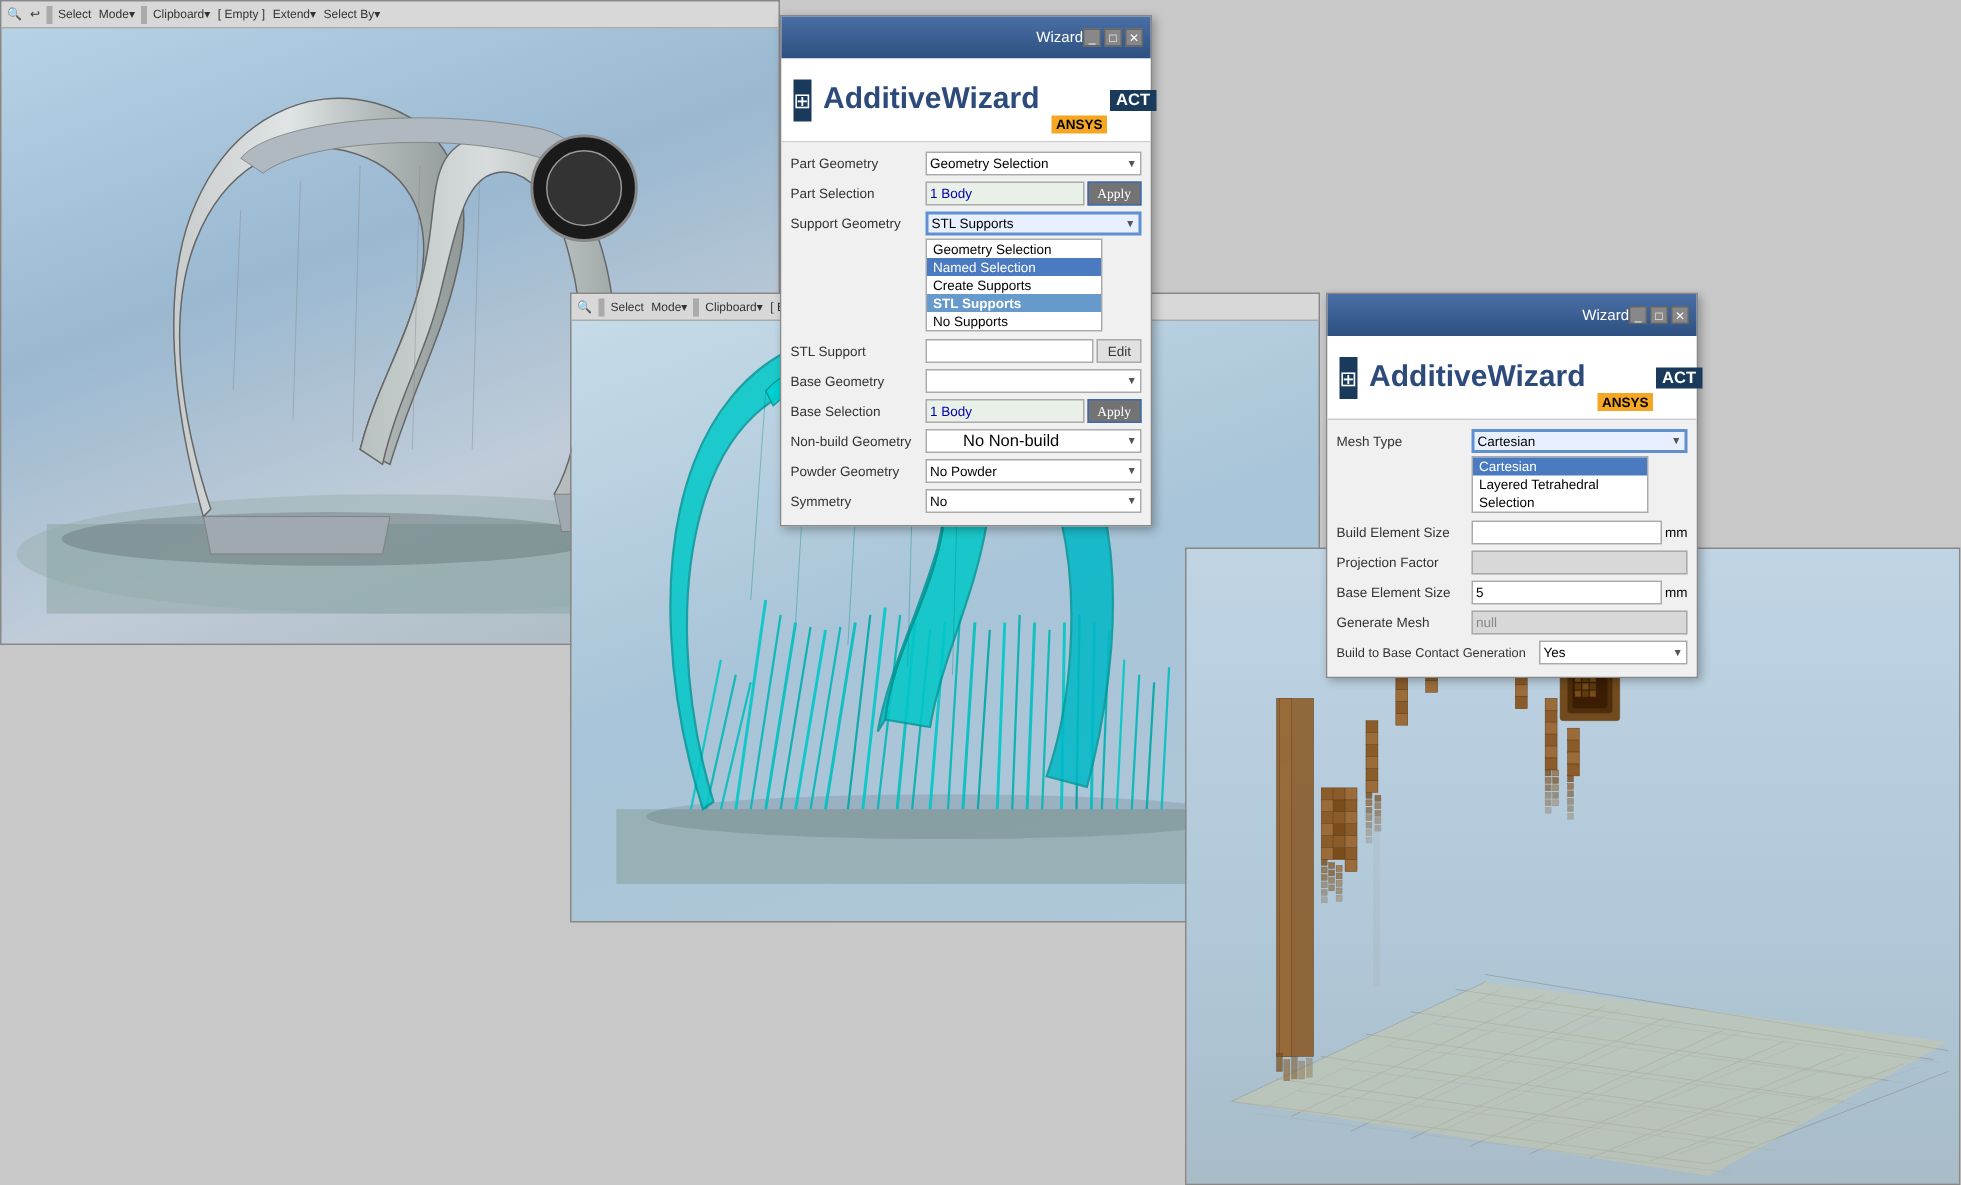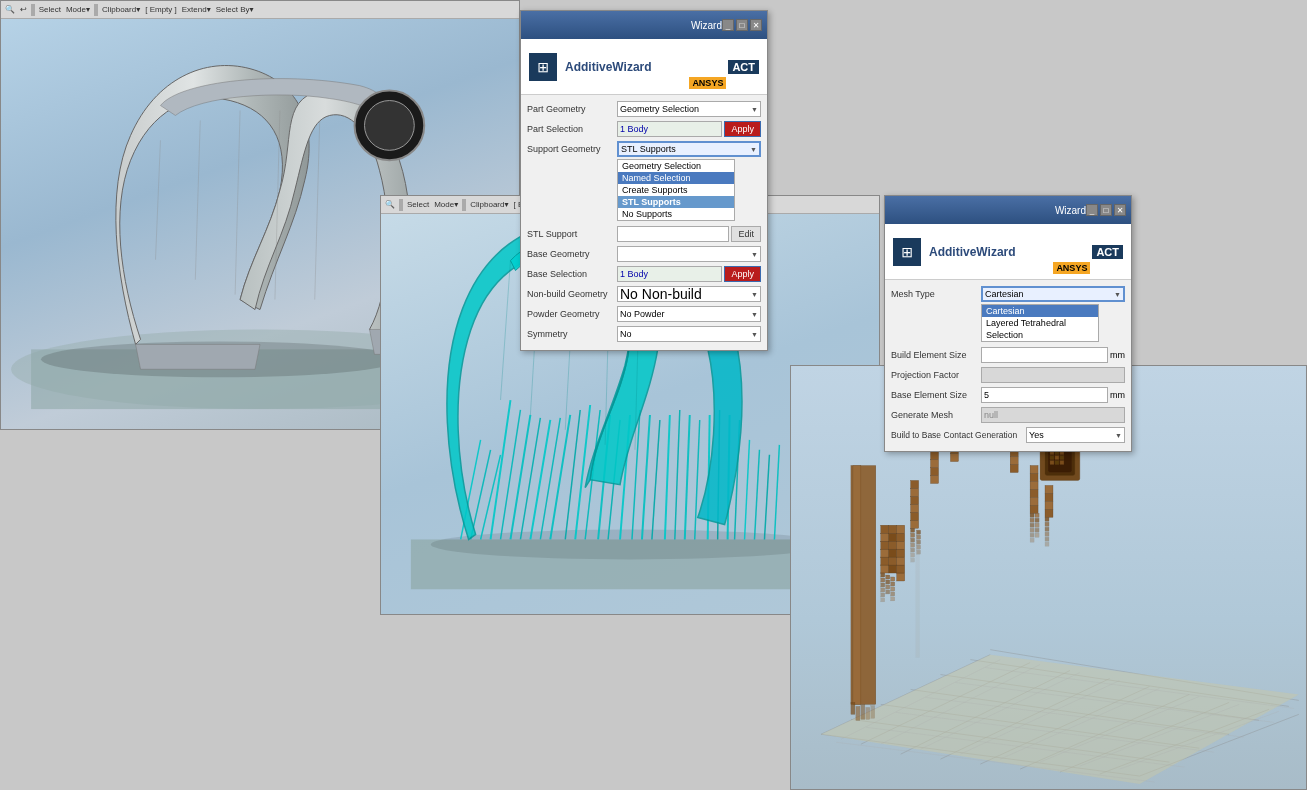--- a/index.html
+++ b/index.html
@@ -94,21 +94,21 @@
       border-bottom: 1px solid #ccc;
     }
     .wizard-icon {
       width: 28px; height: 28px;
       background: #1a3a5c;
       display: flex; align-items: center; justify-content: center;
       color: white;
       font-size: 14px;
     }
     .wizard-title-text {
-      font-size: 12px;
+      font-size: 20px;
       font-weight: bold;
       color: #2c4a7a;
       font-family: Arial, sans-serif;
     }
     .wizard-ansys-logo {
       margin-left: auto;
       display: flex;
       align-items: center;
       gap: 2px;
     }
@@ -157,28 +157,29 @@
       justify-content: space-between;
     }
     .form-control-select {
       background: white;
       display: flex; align-items: center; justify-content: space-between;
     }
     .dropdown-arrow {
       font-size: 7px; color: #555;
     }
     .apply-btn {
-      background: #b91c1c;
+      background: #737373;
       color: white;
       border: 1px solid #3a6aaf;
       padding: 1px 6px;
       font-size: 9px;
       cursor: pointer;
       height: 16px;
       margin-left: 2px;
+      font-family: Liberation Serif, serif;
     }
     .edit-btn {
       background: #e0e0e0;
       color: #333;
       border: 1px solid #aaa;
       padding: 1px 6px;
       font-size: 9px;
       cursor: pointer;
       height: 16px;
       margin-left: 2px;
@@ -614,21 +615,21 @@
       <span class="form-label">Base Selection</span>
       <div class="form-control" style="flex:1; background:#e8f0e8;">
         <span style="font-size:9px; color:#00a;">1 Body</span>
       </div>
       <button class="apply-btn">Apply</button>
     </div>
 
     <div class="form-row">
       <span class="form-label">Non-build Geometry</span>
       <div class="form-control form-control-select" style="flex:1;">
-        <span style="font-size:14px;">No Non-build</span>
+        <span style="font-size:11px;margin-left:22px;">No Non-build</span>
         <span class="dropdown-arrow">▼</span>
       </div>
     </div>
 
     <div class="form-row">
       <span class="form-label">Powder Geometry</span>
       <div class="form-control form-control-select" style="flex:1;">
         <span style="font-size:9px;">No Powder</span>
         <span class="dropdown-arrow">▼</span>
       </div>

